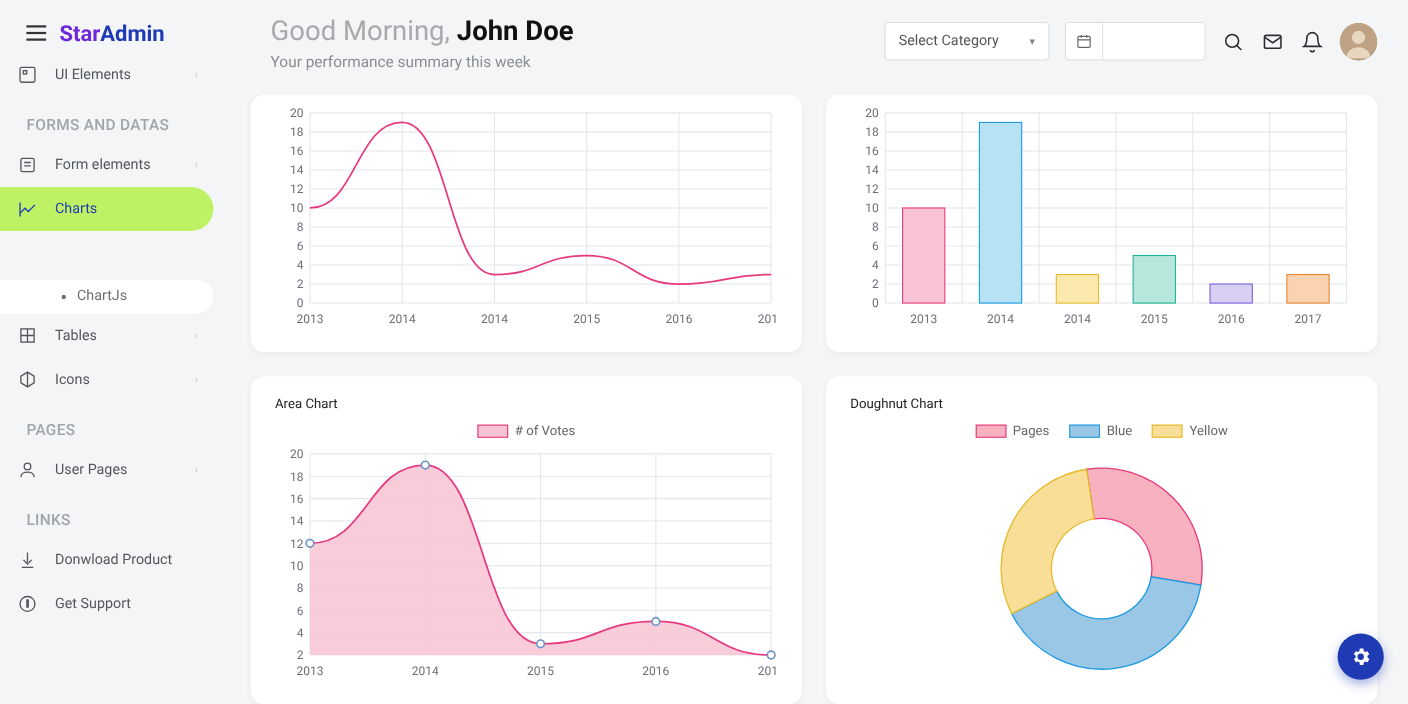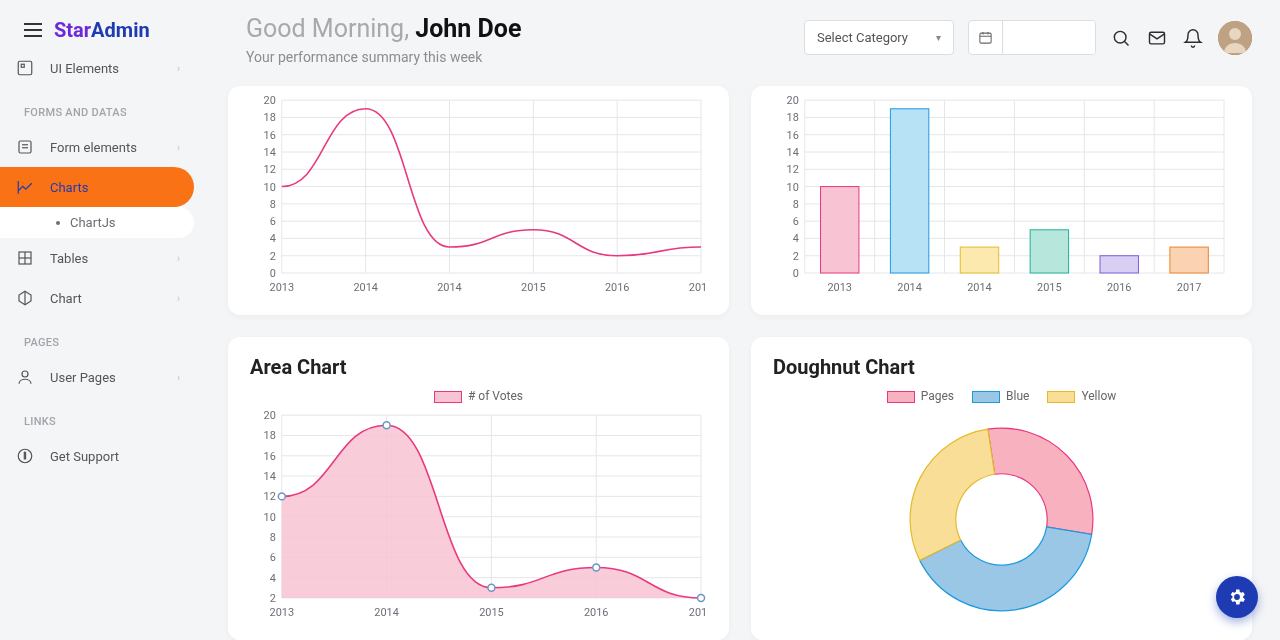--- a/index.html
+++ b/index.html
@@ -5,24 +5,24 @@
 *{box-sizing:border-box;margin:0;padding:0;font-family:-apple-system,BlinkMacSystemFont,"Segoe UI",Roboto,sans-serif;}
 body{background:#f4f5f7;width:1280px;height:640px;overflow:hidden;display:flex;position:relative;}
 .sidebar{width:200px;background:#f4f5f7;padding-top:18px;flex-shrink:0;}
 .brand{display:flex;align-items:center;padding:0 20px 6px 24px;gap:12px;}
 .hamburger{display:flex;flex-direction:column;gap:4px;cursor:pointer;}
 .hamburger span{width:18px;height:2px;background:#333;}
 .brand-text{font-size:20px;font-weight:700;}
 .brand-star{color:#6d28d9;}
 .brand-admin{color:#1F3BB3;}
 .sb-item{display:flex;align-items:center;padding:11px 20px 11px 16px;gap:16px;color:#53565a;font-size:13px;cursor:pointer;position:relative;}
-.sb-item.active{color:#1F3BB3;background:#f97316;border-radius:0 22px 22px 0;margin-right:6px;}
-.sb-sub{padding:8px 20px 8px 56px;color:#6b6f76;font-size:13px;cursor:pointer;display:flex;align-items:center;gap:10px;background:#fff;border-radius:0 22px 22px 0;margin-right:6px;}
+.sb-item.active{color:#1F3BB3;background:#bef264;border-radius:0 22px 22px 0;margin-right:6px;}
+.sb-sub{padding:8px 20px 8px 56px;color:#6b6f76;font-size:13px;cursor:pointer;display:flex;align-items:center;gap:10px;background:#fff;border-radius:0 22px 22px 0;margin-right:6px;margin-top:44px;}
 .sb-sub::before{content:"";width:4px;height:4px;background:#6b6f76;border-radius:50%;}
-.sb-heading{padding:18px 20px 8px 24px;color:#A0A5AB;font-size:11px;font-weight:500;letter-spacing:.3px;}
+.sb-heading{padding:18px 20px 8px 24px;color:#A0A5AB;font-size:14px;font-weight:500;letter-spacing:.3px;}
 .sb-chev{margin-left:auto;color:#bfc3c9;font-size:10px;}
 .sb-icon{width:18px;height:18px;display:inline-flex;align-items:center;justify-content:center;}
 .sb-icon svg{width:18px;height:18px;stroke:currentColor;fill:none;stroke-width:1.6;}
 
 .main{flex:1;display:flex;flex-direction:column;}
 .header{height:78px;padding:14px 28px 0 46px;display:flex;align-items:flex-start;}
 .greeting h1{font-size:25px;font-weight:400;color:#a7a9ac;}
 .greeting h1 .gname{color:#111;font-weight:700;}
 .greeting p{color:#8a8d91;font-size:14px;margin-top:6px;}
 .header-right{margin-left:auto;display:flex;align-items:center;gap:14px;margin-top:6px;}
@@ -30,21 +30,21 @@
 .date-group{display:flex;height:35px;border:1px solid #dcdde1;border-radius:4px;overflow:hidden;background:#fff;}
 .date-btn{width:34px;display:flex;align-items:center;justify-content:center;border-right:1px solid #dcdde1;cursor:pointer;}
 .date-input{width:92px;border:none;padding:0 8px;font-size:13px;outline:none;}
 .hicon{width:22px;height:22px;display:flex;align-items:center;justify-content:center;cursor:pointer;color:#2a2c30;}
 .hicon svg{width:20px;height:20px;stroke:currentColor;fill:none;stroke-width:1.7;}
 .avatar{width:34px;height:34px;border-radius:50%;background:linear-gradient(135deg,#c9a886,#8a6a4b);display:flex;align-items:center;justify-content:center;color:#fff;font-size:12px;font-weight:600;cursor:pointer;overflow:hidden;}
 .avatar svg{width:34px;height:34px;}
 
 .content{flex:1;padding:8px 28px 0 28px;display:grid;grid-template-columns:1fr 1fr;gap:22px;overflow:hidden;}
 .card{background:#fff;border-radius:12px;padding:18px 22px;box-shadow:0 2px 6px rgba(0,0,0,.04);display:flex;flex-direction:column;}
-.card h3{font-size:20px;font-weight:700;color:#222;margin-bottom:10px;}
+.card h3{font-size:12px;font-weight:400;color:#222;margin-bottom:10px;}
 .chart-wrap{flex:1;position:relative;}
 svg.chart{width:100%;height:100%;}
 .axis-text{font-size:11px;fill:#6b6f76;}
 .grid-line{stroke:#e4e6ea;stroke-width:1;}
 .legend{display:flex;justify-content:center;gap:18px;font-size:12px;color:#666;margin-bottom:6px;}
 .legend .sw{width:28px;height:12px;border:1px solid;display:inline-block;margin-right:6px;vertical-align:middle;}
 
 .fab{position:absolute;right:22px;bottom:22px;width:42px;height:42px;border-radius:50%;background:#1F3BB3;color:#fff;display:flex;align-items:center;justify-content:center;cursor:pointer;box-shadow:0 4px 10px rgba(31,59,179,.4);}
 .fab svg{width:20px;height:20px;fill:#fff;}
 </style>
@@ -113,39 +113,49 @@
     <span class="sb-chev">›</span>
   </div>
 
   <div class="sb-item">
     <span class="sb-icon">
         <svg viewBox="0 0 24 24">
           <path d="M12 3l8 5v8l-8 5-8-5V8z"></path>
           <path d="M12 3v18"></path>
         </svg>
       </span>
-    <span>Chart</span>
+    <span>Icons</span>
     <span class="sb-chev">›</span>
   </div>
 
   <div class="sb-heading">PAGES</div>
 
   <div class="sb-item">
     <span class="sb-icon">
         <svg viewBox="0 0 24 24">
           <circle cx="12" cy="8" r="4"></circle>
           <path d="M4 21c0-4 4-6 8-6s8 2 8 6"></path>
         </svg>
       </span>
     <span>User Pages</span>
     <span class="sb-chev">›</span>
   </div>
 
   <div class="sb-heading">LINKS</div>
 
+  <div class="sb-item">
+    <span class="sb-icon">
+        <svg viewBox="0 0 24 24">
+          <path d="M12 3v12"></path>
+          <path d="M7 12l5 5 5-5"></path>
+          <line x1="5" y1="21" x2="19" y2="21"></line>
+        </svg>
+      </span>
+    <span>Donwload Product</span>
+  </div>
 
   <div class="sb-item">
     <span class="sb-icon">
         <svg viewBox="0 0 24 24" fill="currentColor" stroke="none">
           <circle cx="12" cy="12" r="9"></circle>
           <text x="12" y="16" text-anchor="middle" fill="#f4f5f7" font-size="12" font-weight="700">i</text>
         </svg>
       </span>
     <span>Get Support</span>
   </div>

